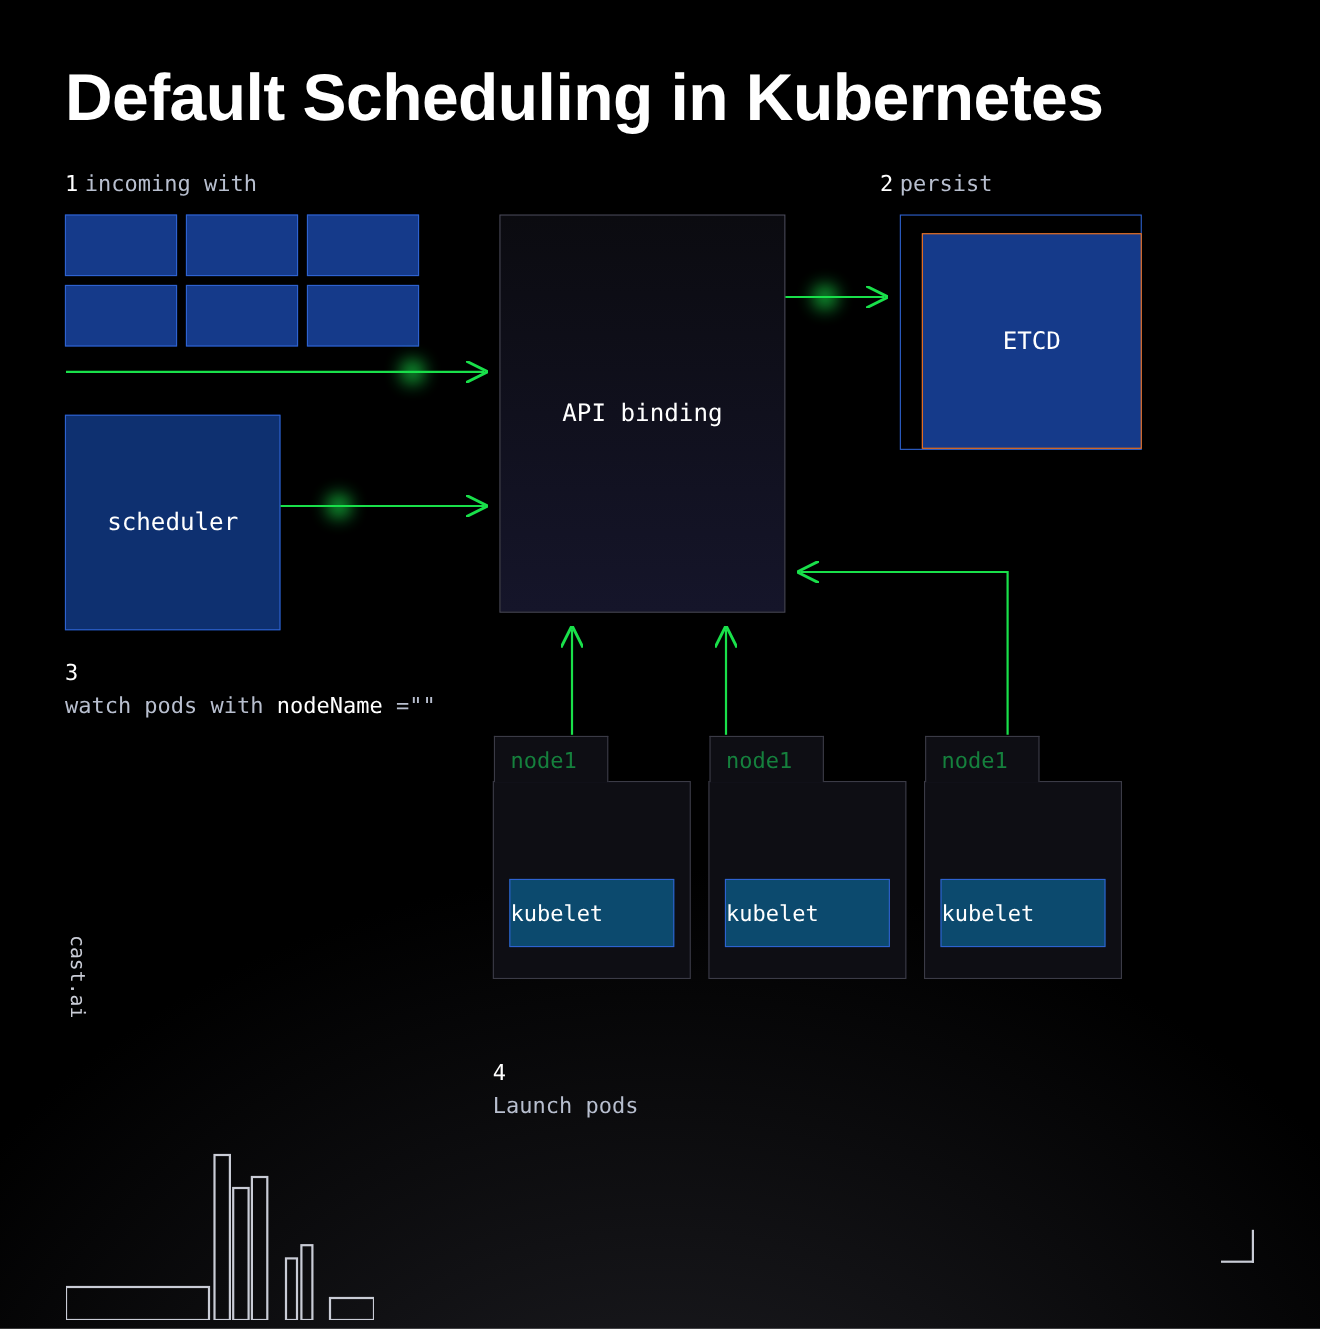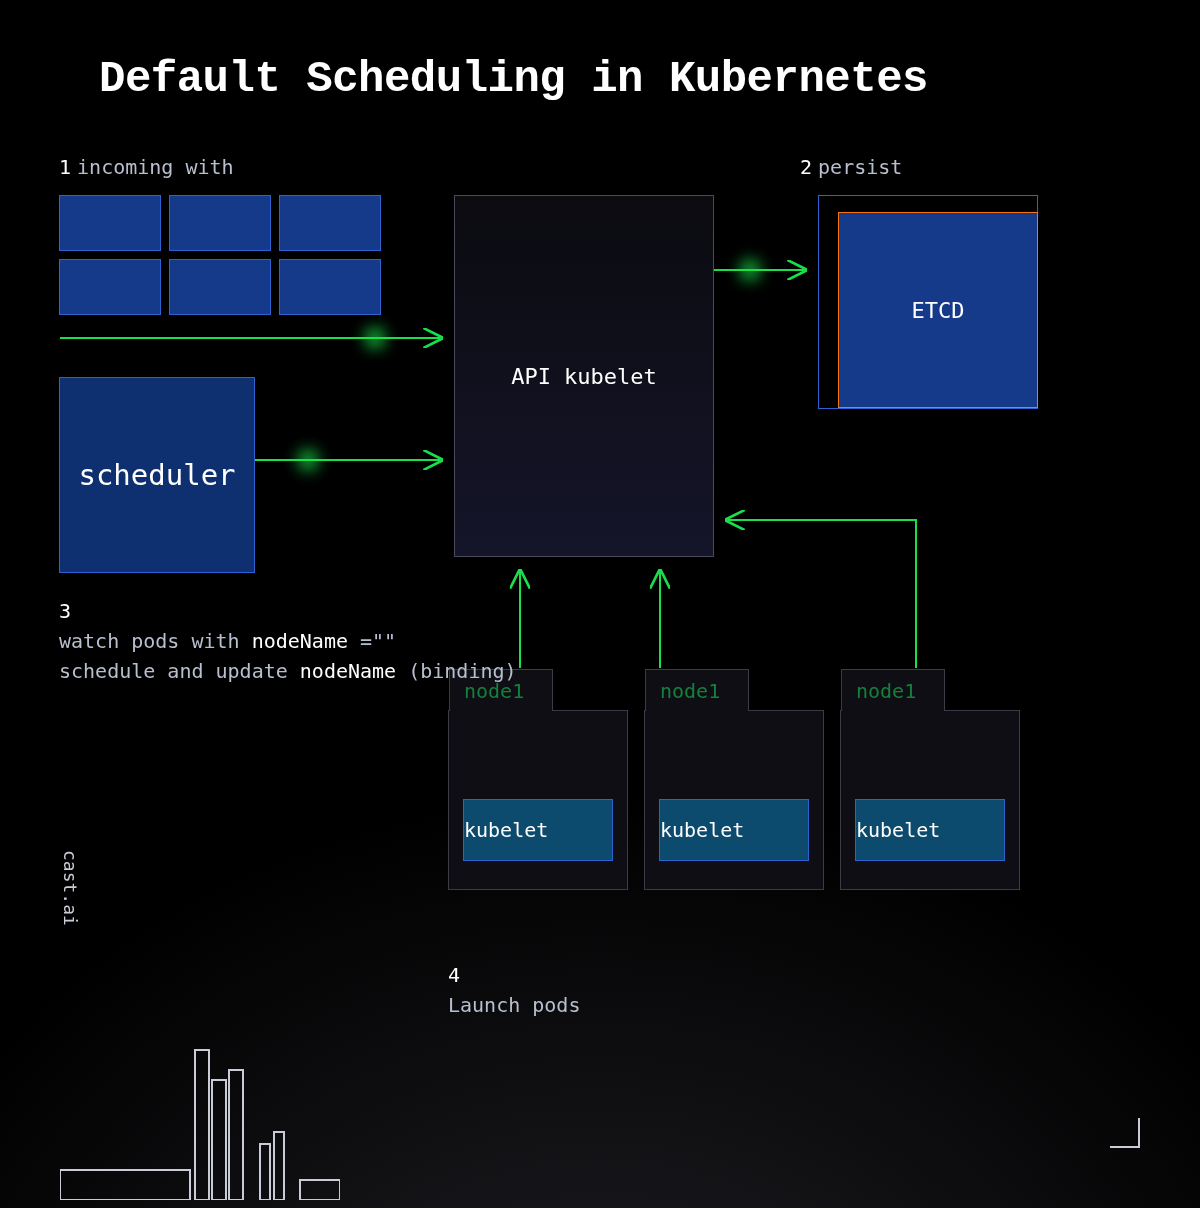--- a/index.html
+++ b/index.html
@@ -8,26 +8,25 @@
     background: radial-gradient(ellipse 1400px 1200px at 50% 120%, #222228 0%, #000000 55%);
     color: #c9ccd6;
     font-family: ui-monospace, "SF Mono", Menlo, Consolas, monospace;
     font-size: 20px;
     position: relative;
     overflow: hidden;
   }
   .title {
     position: absolute;
     left: 59px; top: 54px;
-    font-family: Liberation Mono, monospace;
-    font-size: 44px;
+    font-family: Liberation Sans, sans-serif;
+    font-size: 60px;
     font-weight: 600;
     color: #ffffff;
     letter-spacing: -0.5px;
-    margin-left: 40px;
   }
 
   .step-label { position: absolute; color: #b8bfcf; font-size: 20px; }
   .step-label .num { color: #ffffff; margin-right: 6px; }
 
   
   .pods-grid {
     position: absolute;
     left: 59px; top: 195px;
     display: grid;
@@ -42,21 +41,21 @@
 
   
   .scheduler {
     position: absolute;
     left: 59px; top: 377px;
     width: 196px; height: 196px;
     background: #0e3070;
     border: 1px solid #2e62d0;
     color: #ffffff;
     display: flex; align-items: center; justify-content: center;
-    font-size: 29px;
+    font-size: 22px;
   }
 
   
   .api {
     position: absolute;
     left: 454px; top: 195px;
     width: 260px; height: 362px;
     background: linear-gradient(180deg, #0b0b10 0%, #15152a 100%);
     border: 1px solid #4a4a5a;
     color: #ffffff;
@@ -184,21 +183,21 @@
   <div class="pod"></div>
   <div class="pod"></div>
   <div class="pod"></div>
 </div>
 
 <div class="scheduler">
   <span>scheduler</span>
 </div>
 
 <div class="api">
-  <span>API kubelet</span>
+  <span>API binding</span>
 </div>
 
 <div class="etcd-outer"></div>
 <div class="etcd-inner">
   <span>ETCD</span>
 </div>
 
 <div class="nodes">
   <div class="node">
     <div class="node-tab">
@@ -246,23 +245,20 @@
 
   <line x1="660" y1="668" x2="660" y2="572" stroke="#19e04a" stroke-width="2" marker-end="url(#ah)"></line>
 
   <path d="M916 668 L916 520 L728 520" fill="none" stroke="#19e04a" stroke-width="2" marker-end="url(#ah)"></path>
 </svg>
 
 <div class="step3">
   <div><span class="white">3</span></div>
   <div>
     <span>watch pods with </span><span class="white">nodeName</span><span> =""</span>
-  </div>
-  <div>
-    <span>schedule and update </span><span class="white">nodeName</span><span> (binding)</span>
   </div>
 </div>
 
 <div class="step4">
   <div><span class="white">4</span></div>
   <div>Launch pods</div>
 </div>
 
 <div class="brand">cast.ai</div>
 

